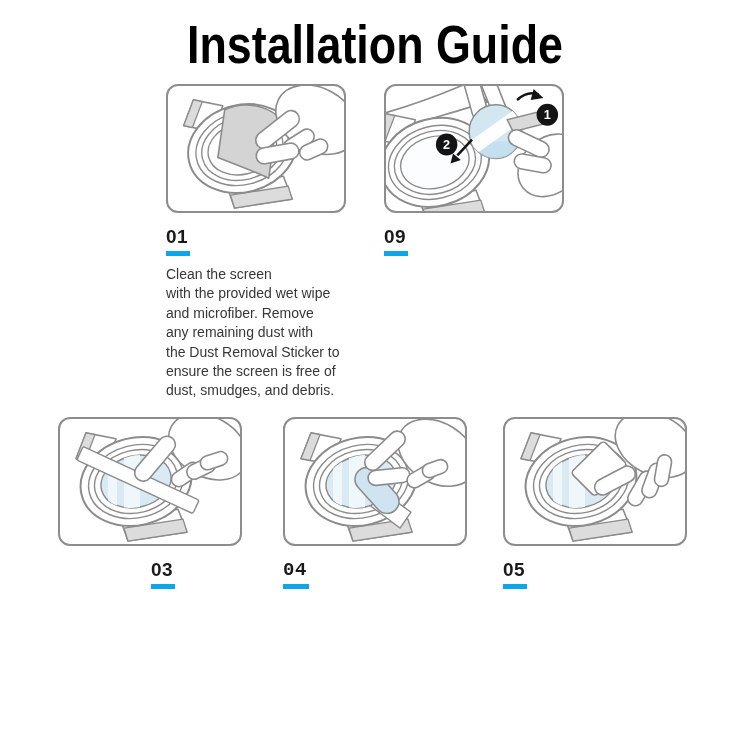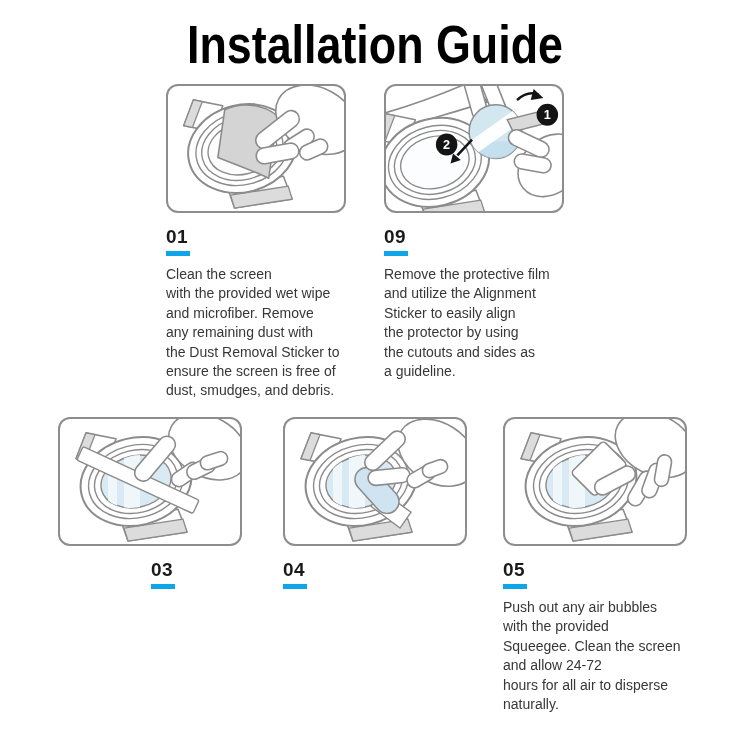--- a/index.html
+++ b/index.html
@@ -24,21 +24,21 @@
     font-size:19px; font-weight:bold; color:#1a1a1a; letter-spacing:.5px;
     border-bottom:5px solid #0ea5e9;
   }
   .steptext {
     margin:9px 0 0 0; font-size:14px; line-height:19.4px; color:#373737;
     white-space:pre-line;
   }
   .step1 { left:166px; top:84px;  width:205px; }
   .step2 { left:384px; top:84px;  width:205px; }
   .step3 { left:58px;  top:417px; width:210px;text-align:center; }
-  .step4 { left:283px; top:417px; width:210px; }
+  .step4 { left:283px; top:417px; width:210px;font-family:Liberation Mono, monospace; }
   .step5 { left:503px; top:417px; width:210px; }
   svg text.badge { font-family:"Liberation Sans",sans-serif; font-size:13px; font-weight:bold; fill:#fff; text-anchor:middle; }
 </style>
 </head>
 <body>
 
 <svg width="0" height="0" style="position:absolute" aria-hidden="true">
   <defs>
     <clipPath id="scrclip">
         <ellipse cx="76" cy="63" rx="35.5" ry="26" transform="rotate(-14 76 63)"></ellipse>
@@ -135,26 +135,20 @@
           <line x1="88" y1="54" x2="73" y2="70" stroke="#141414" stroke-width="2.6"></line>
           <path d="M66,78 L68.5,68 L76.5,74.5 Z" fill="#141414"></path>
         </g>
         <g>
           <circle cx="62" cy="59" r="11" fill="#141414"></circle>
           <text class="badge" x="62" y="63.5">2</text>
         </g>
       </svg>
     </div>
     <div class="stepnum">09</div>
-    <p class="steptext">Remove the protective film
-and utilize the Alignment
-Sticker to easily align
-the protector by using
-the cutouts and sides as
-a guideline.</p>
   </section>
 
   <section class="step step3 row2">
     <div class="panel">
       <svg width="180" height="125" viewBox="0 0 180 126" preserveAspectRatio="none">
         <g>
             <use href="#watch-base"></use>
           </g>
         <g>
             <use href="#screen-blue"></use>
@@ -208,21 +202,15 @@
           <ellipse cx="150" cy="26" rx="42" ry="30" transform="rotate(28 150 26)"></ellipse>
           <rect x="-7.5" y="-19" width="15" height="38" rx="7.5" transform="translate(136,70) rotate(30)"></rect>
           <rect x="-7.5" y="-18" width="15" height="36" rx="7.5" transform="translate(148,62) rotate(20)"></rect>
           <rect x="-7" y="-16" width="14" height="32" rx="7" transform="translate(158,52) rotate(10)"></rect>
         </g>
         <rect x="-17" y="-23" width="34" height="46" rx="4" transform="translate(94,50) rotate(45)" fill="#fff" stroke="#8b8b8b" stroke-width="1.6"></rect>
         <rect x="-8" y="-22" width="16" height="44" rx="8" transform="translate(110,62) rotate(62)" fill="#fff" stroke="#8b8b8b" stroke-width="1.6"></rect>
       </svg>
     </div>
     <div class="stepnum">05</div>
-    <p class="steptext">Push out any air bubbles
-with the provided
-Squeegee. Clean the screen
-and allow 24-72
-hours for all air to disperse
-naturally.</p>
   </section>
 
 </div>
 
 </body></html>

